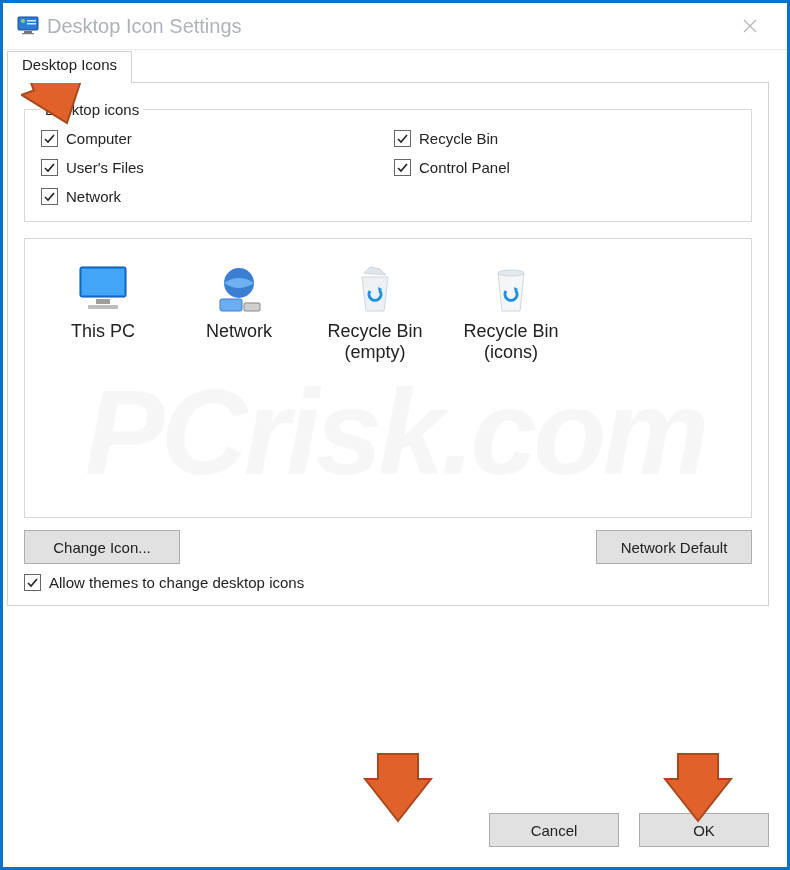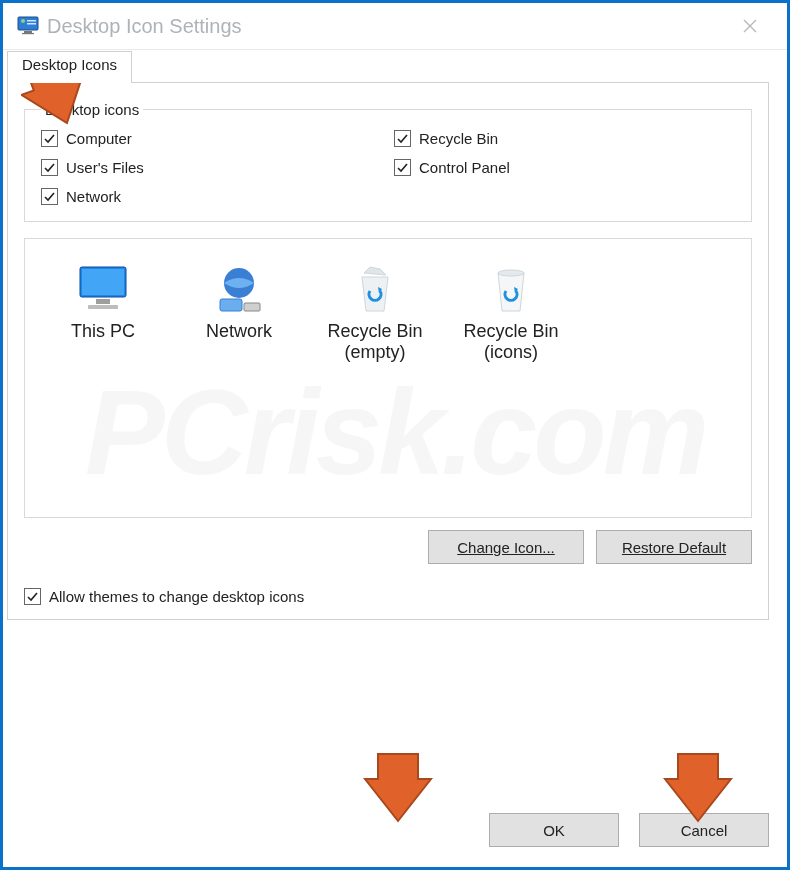--- a/index.html
+++ b/index.html
@@ -127,37 +127,36 @@
     justify-content: center;
     margin-bottom: 6px;
   }
   .iconitem .label2 {
     font-size: 18px;
     line-height: 1.15;
     display: block;
   }
   .btnrow {
     display: flex;
-    justify-content: flex-end;
-    gap: 12px;
+    justify-content: space-between;
+    gap: 18px;
     margin-top: 12px;
-    text-decoration: underline;
   }
   button.win {
     min-width: 156px;
     height: 34px;
     border: 1px solid #adadad;
     background: #e1e1e1;
     font-size: 15px;
     color: #222;
     cursor: pointer;
     padding: 0 14px;
   }
   .allow {
-    margin-top: 24px;
+    margin-top: 10px;
   }
   .footer {
     margin-top: auto;
     display: flex;
     justify-content: flex-end;
     gap: 20px;
     padding: 0 18px 20px 18px;
   }
   .footer button.win {
     min-width: 130px;
@@ -317,41 +316,41 @@
             </svg>
           </div>
           <span class="label2">Recycle Bin</span>
           <span class="label2">(icons)</span>
         </div>
 
       </div>
 
       <div class="btnrow">
         <button class="win">Change Icon...</button>
-        <button class="win">Restore Default</button>
+        <button class="win">Network Default</button>
       </div>
 
       <div class="allow">
         <label class="checkbox">
           <span class="box">
             <svg width="13" height="13" viewBox="0 0 13 13">
                 <path d="M2 7 L5 10 L11 3" stroke="#222" stroke-width="1.6" fill="none"></path>
               </svg>
           </span>
           <span>Allow themes to change desktop icons</span>
         </label>
       </div>
 
     </div>
 
   </div>
 
   <div class="footer">
+    <button class="win">Cancel</button>
     <button class="win">OK</button>
-    <button class="win">Cancel</button>
   </div>
 
   <svg class="arrow" style="left:18px; top:50px;" width="70" height="80" viewBox="0 0 70 80">
     <path d="M15 5 L55 5 L55 30 L68 30 L35 72 L2 30 L15 30 Z" transform="rotate(-20 35 40)" fill="#e0622a" stroke="#a9481d" stroke-width="2"></path>
   </svg>
   <svg class="arrow" style="left:360px; top:746px;" width="70" height="80" viewBox="0 0 70 80">
     <path d="M15 5 L55 5 L55 30 L68 30 L35 72 L2 30 L15 30 Z" fill="#e0622a" stroke="#a9481d" stroke-width="2"></path>
   </svg>
   <svg class="arrow" style="left:660px; top:746px;" width="70" height="80" viewBox="0 0 70 80">
     <path d="M15 5 L55 5 L55 30 L68 30 L35 72 L2 30 L15 30 Z" fill="#e0622a" stroke="#a9481d" stroke-width="2"></path>

